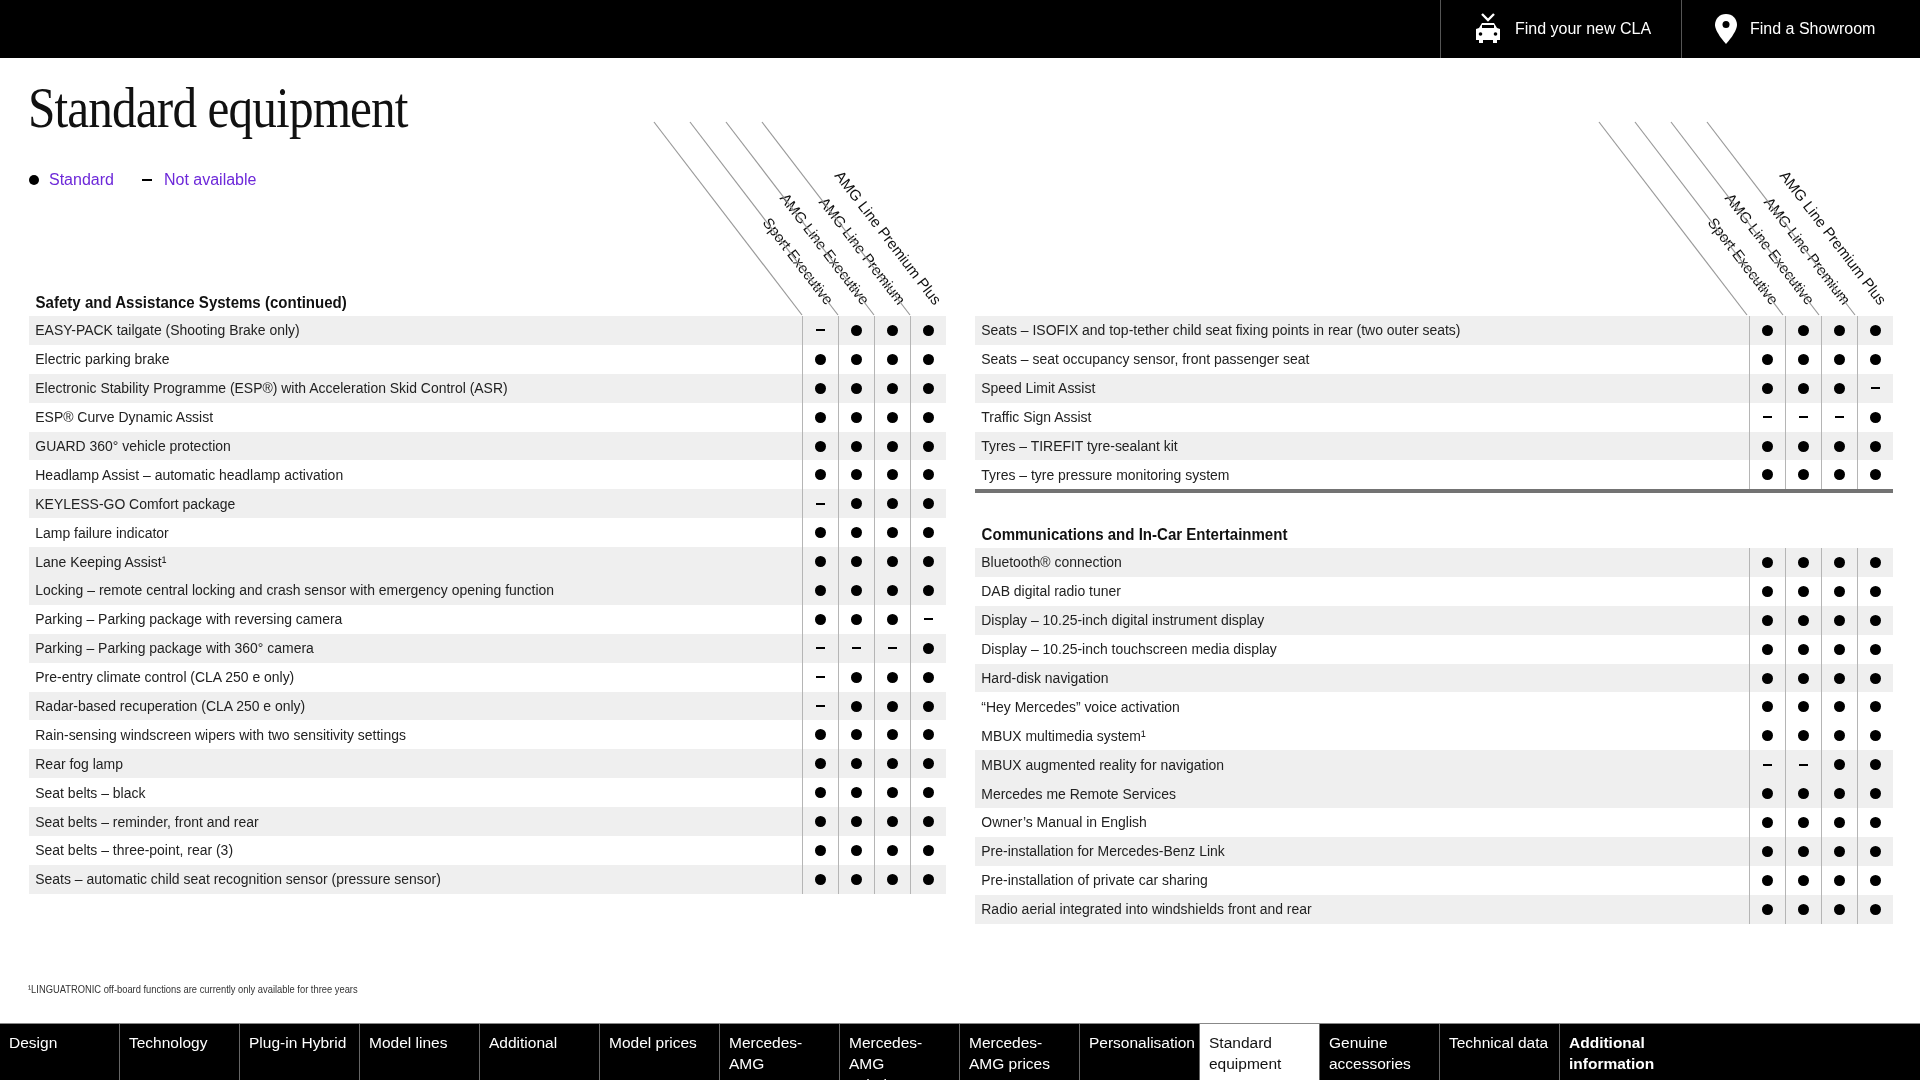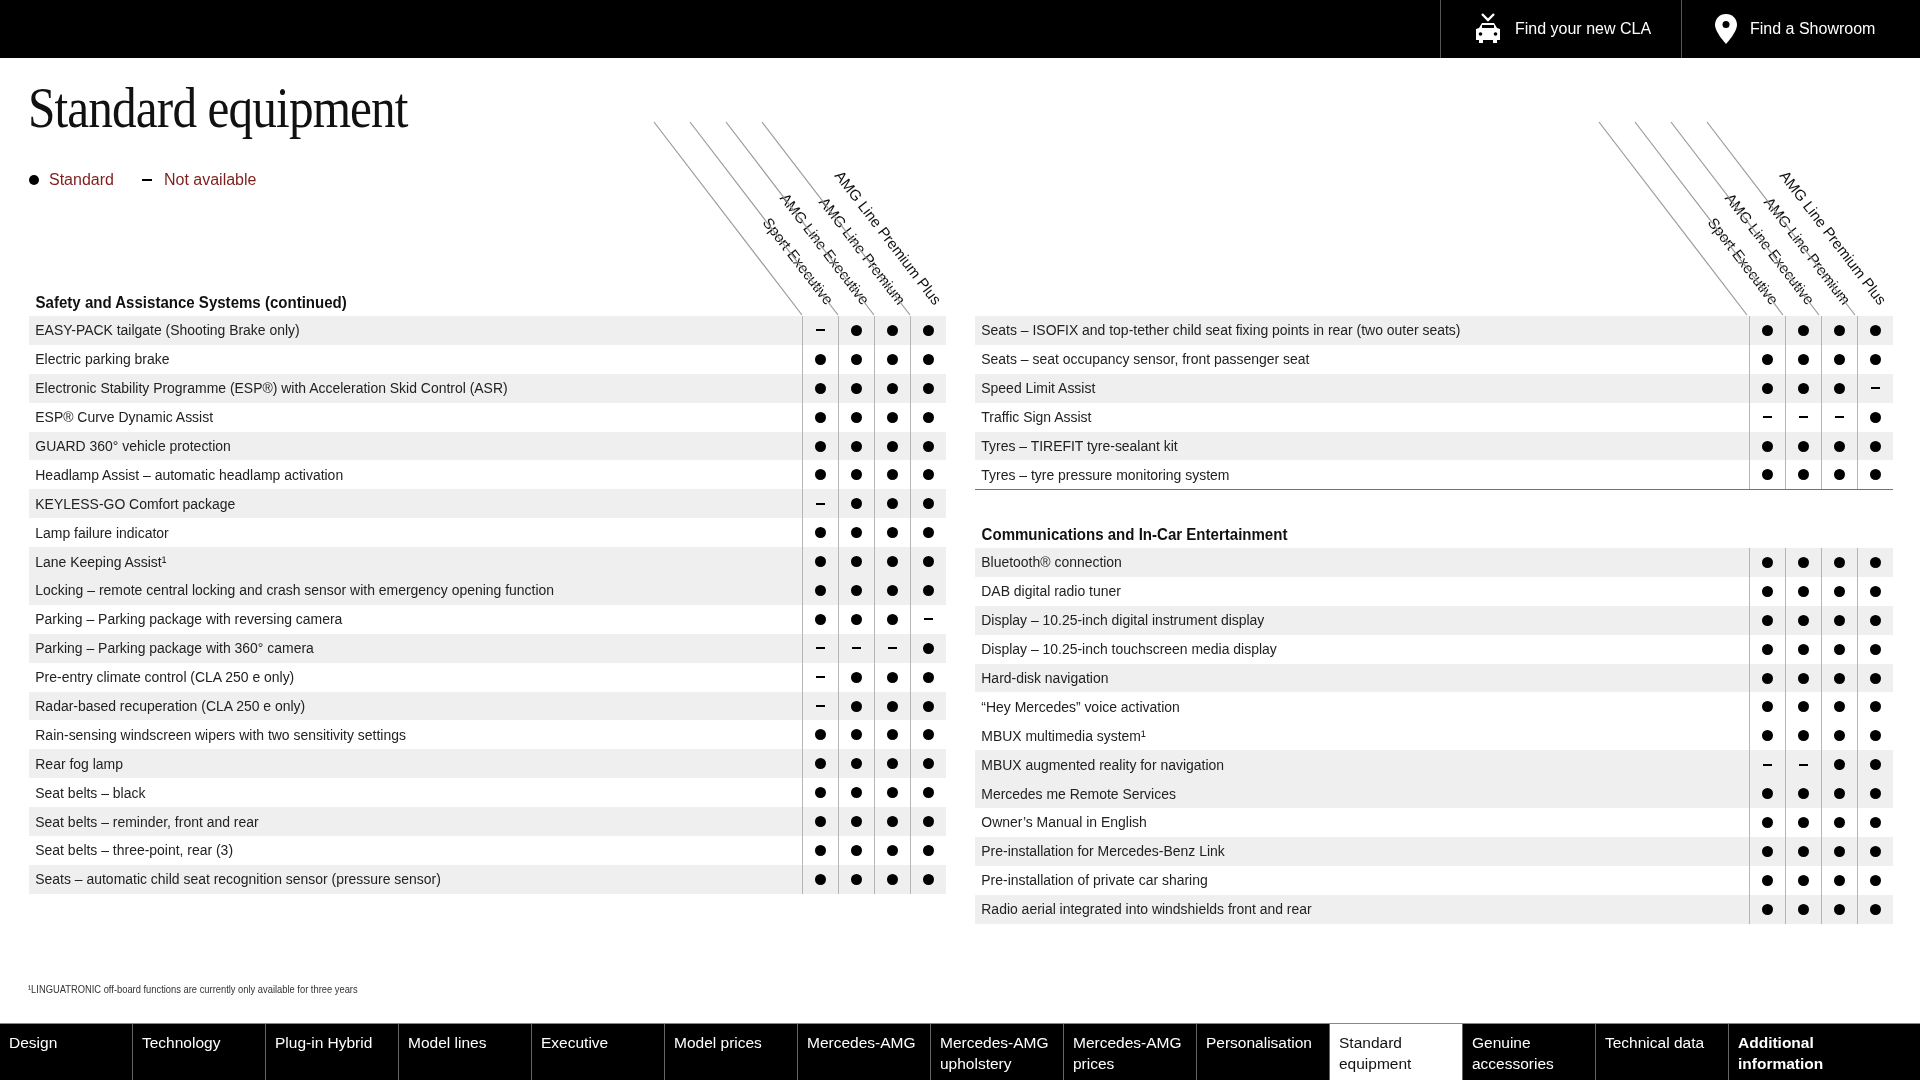--- a/index.html
+++ b/index.html
@@ -7,47 +7,47 @@
   body { font-family: "Liberation Sans Narrow", "Liberation Sans", sans-serif; color: #1a1a1a; position: relative; }
 
   .topbar { position: absolute; left: 0; top: 0; width: 1920px; height: 58px; background: #000; }
   .topbar .tb-item { position: absolute; top: 0; height: 58px; display: flex; align-items: center; color: #fff; font-family: "Liberation Sans", sans-serif; font-size: 16px; border-left: 1px solid #555; padding-left: 32px; cursor: pointer; }
   .topbar .tb-item svg { margin-right: 12px; }
   .tb-find-cla { left: 1440px; width: 241px; }
   .tb-showroom { left: 1681px; width: 239px; }
 
   .page-title { position: absolute; left: 28px; top: 76px; font-family: "Liberation Serif", "DejaVu Serif", serif; font-size: 56px; font-weight: normal; letter-spacing: -1px; transform: scaleX(0.88); transform-origin: left top; color: #111; }
 
-  .legend { position: absolute; left: 29px; top: 171px; display: flex; align-items: center; font-family: "Liberation Sans", sans-serif; font-size: 16px; color: #7f1d1d; }
+  .legend { position: absolute; left: 29px; top: 171px; display: flex; align-items: center; font-family: "Liberation Sans", sans-serif; font-size: 16px; color: #6d28d9; }
   .legend .dot { width: 10px; height: 10px; border-radius: 50%; background: #000; display: inline-block; margin-right: 10px; }
   .legend .dash { display: inline-block; width: 10px; height: 2px; background: #000; margin: 0 12px 0 28px; }
 
   .col-headers { position: absolute; top: 110px; height: 205px; }
   .col-headers svg { overflow: visible; }
   .col-label { font-family: "Liberation Sans", sans-serif; font-size: 15px; fill: #111; }
 
   .table { position: absolute; }
   .section-title { font-family: "Liberation Sans", sans-serif; font-weight: bold; font-size: 16px; height: 26px; line-height: 26px; padding-left: 7px; color: #111; transform: scaleX(0.94); transform-origin: left center; }
   .row { position: relative; height: 28.9px; display: flex; align-items: center; justify-content: flex-end; }
   .row.alt { background: #efefef; }
   .row .label { flex: 1; padding-left: 7px; font-family: "Liberation Sans", sans-serif; font-size: 15.5px; color: #222; white-space: nowrap; transform: scaleX(0.9); transform-origin: left center; }
   .row .cells { display: flex; height: 100%; }
   .row .cell { width: 36px; height: 100%; border-left: 1px solid #b5b5b5; display: flex; align-items: center; justify-content: center; }
   .row .cell .dot { width: 11px; height: 11px; border-radius: 50%; background: #000; }
   .row .cell .dash { width: 9px; height: 2px; background: #000; }
 
   .left-table { left: 29px; top: 290px; width: 917px; }
   .right-table { left: 975px; top: 316px; width: 918px; }
-  .right-table .bottom-rule { border-bottom: 1px solid #737373; }
+  .right-table .bottom-rule { border-bottom: 4px solid #737373; }
   .comm-section { position: absolute; left: 975px; top: 522px; width: 918px; }
 
   .footnote { position: absolute; left: 28px; top: 983px; font-family: "Liberation Sans", sans-serif; font-size: 11px; color: #333; transform: scaleX(0.85); transform-origin: left top; }
 
   .bottom-nav { position: absolute; left: 0; top: 1023px; width: 1920px; height: 57px; background: #000; display: flex; border-top: 1px solid #888; }
-  .bottom-nav .nav-item { width: 133px; height: 100%; color: #fff; font-family: "Liberation Sans", sans-serif; font-size: 15.5px; line-height: 21px; padding: 8px 9px 0 9px; border-right: 1px solid #666; cursor: pointer; }
+  .bottom-nav .nav-item { width: 120px; height: 100%; color: #fff; font-family: "Liberation Sans", sans-serif; font-size: 15.5px; line-height: 21px; padding: 8px 9px 0 9px; border-right: 1px solid #666; cursor: pointer; }
   .bottom-nav .nav-item:last-child { border-right: none; font-weight: bold; }
   .bottom-nav .nav-item.active { background: #fff; color: #111; }
 </style>
 </head>
 <body>
 
 <div class="topbar">
   <div class="tb-item tb-find-cla">
     <svg width="30" height="34" viewBox="0 0 30 34">
       <polyline points="9,2 15,8 21,2" fill="none" stroke="#fff" stroke-width="2.4"></polyline>
@@ -781,21 +781,21 @@
     </div>
 </div>
 
 <div class="footnote">¹LINGUATRONIC off-board functions are currently only available for three years</div>
 
 <nav class="bottom-nav" id="bottom-nav">
     <div class="nav-item">Design</div>
     <div class="nav-item">Technology</div>
     <div class="nav-item">Plug-in Hybrid</div>
     <div class="nav-item">Model lines</div>
-    <div class="nav-item">Executive</div>
+    <div class="nav-item">Additional</div>
     <div class="nav-item">Model prices</div>
     <div class="nav-item">Mercedes-AMG</div>
     <div class="nav-item">Mercedes-AMG upholstery</div>
     <div class="nav-item">Mercedes-AMG prices</div>
     <div class="nav-item">Personalisation</div>
     <div class="nav-item active">Standard equipment</div>
     <div class="nav-item">Genuine accessories</div>
     <div class="nav-item">Technical data</div>
     <div class="nav-item">Additional information</div>
   </nav>

